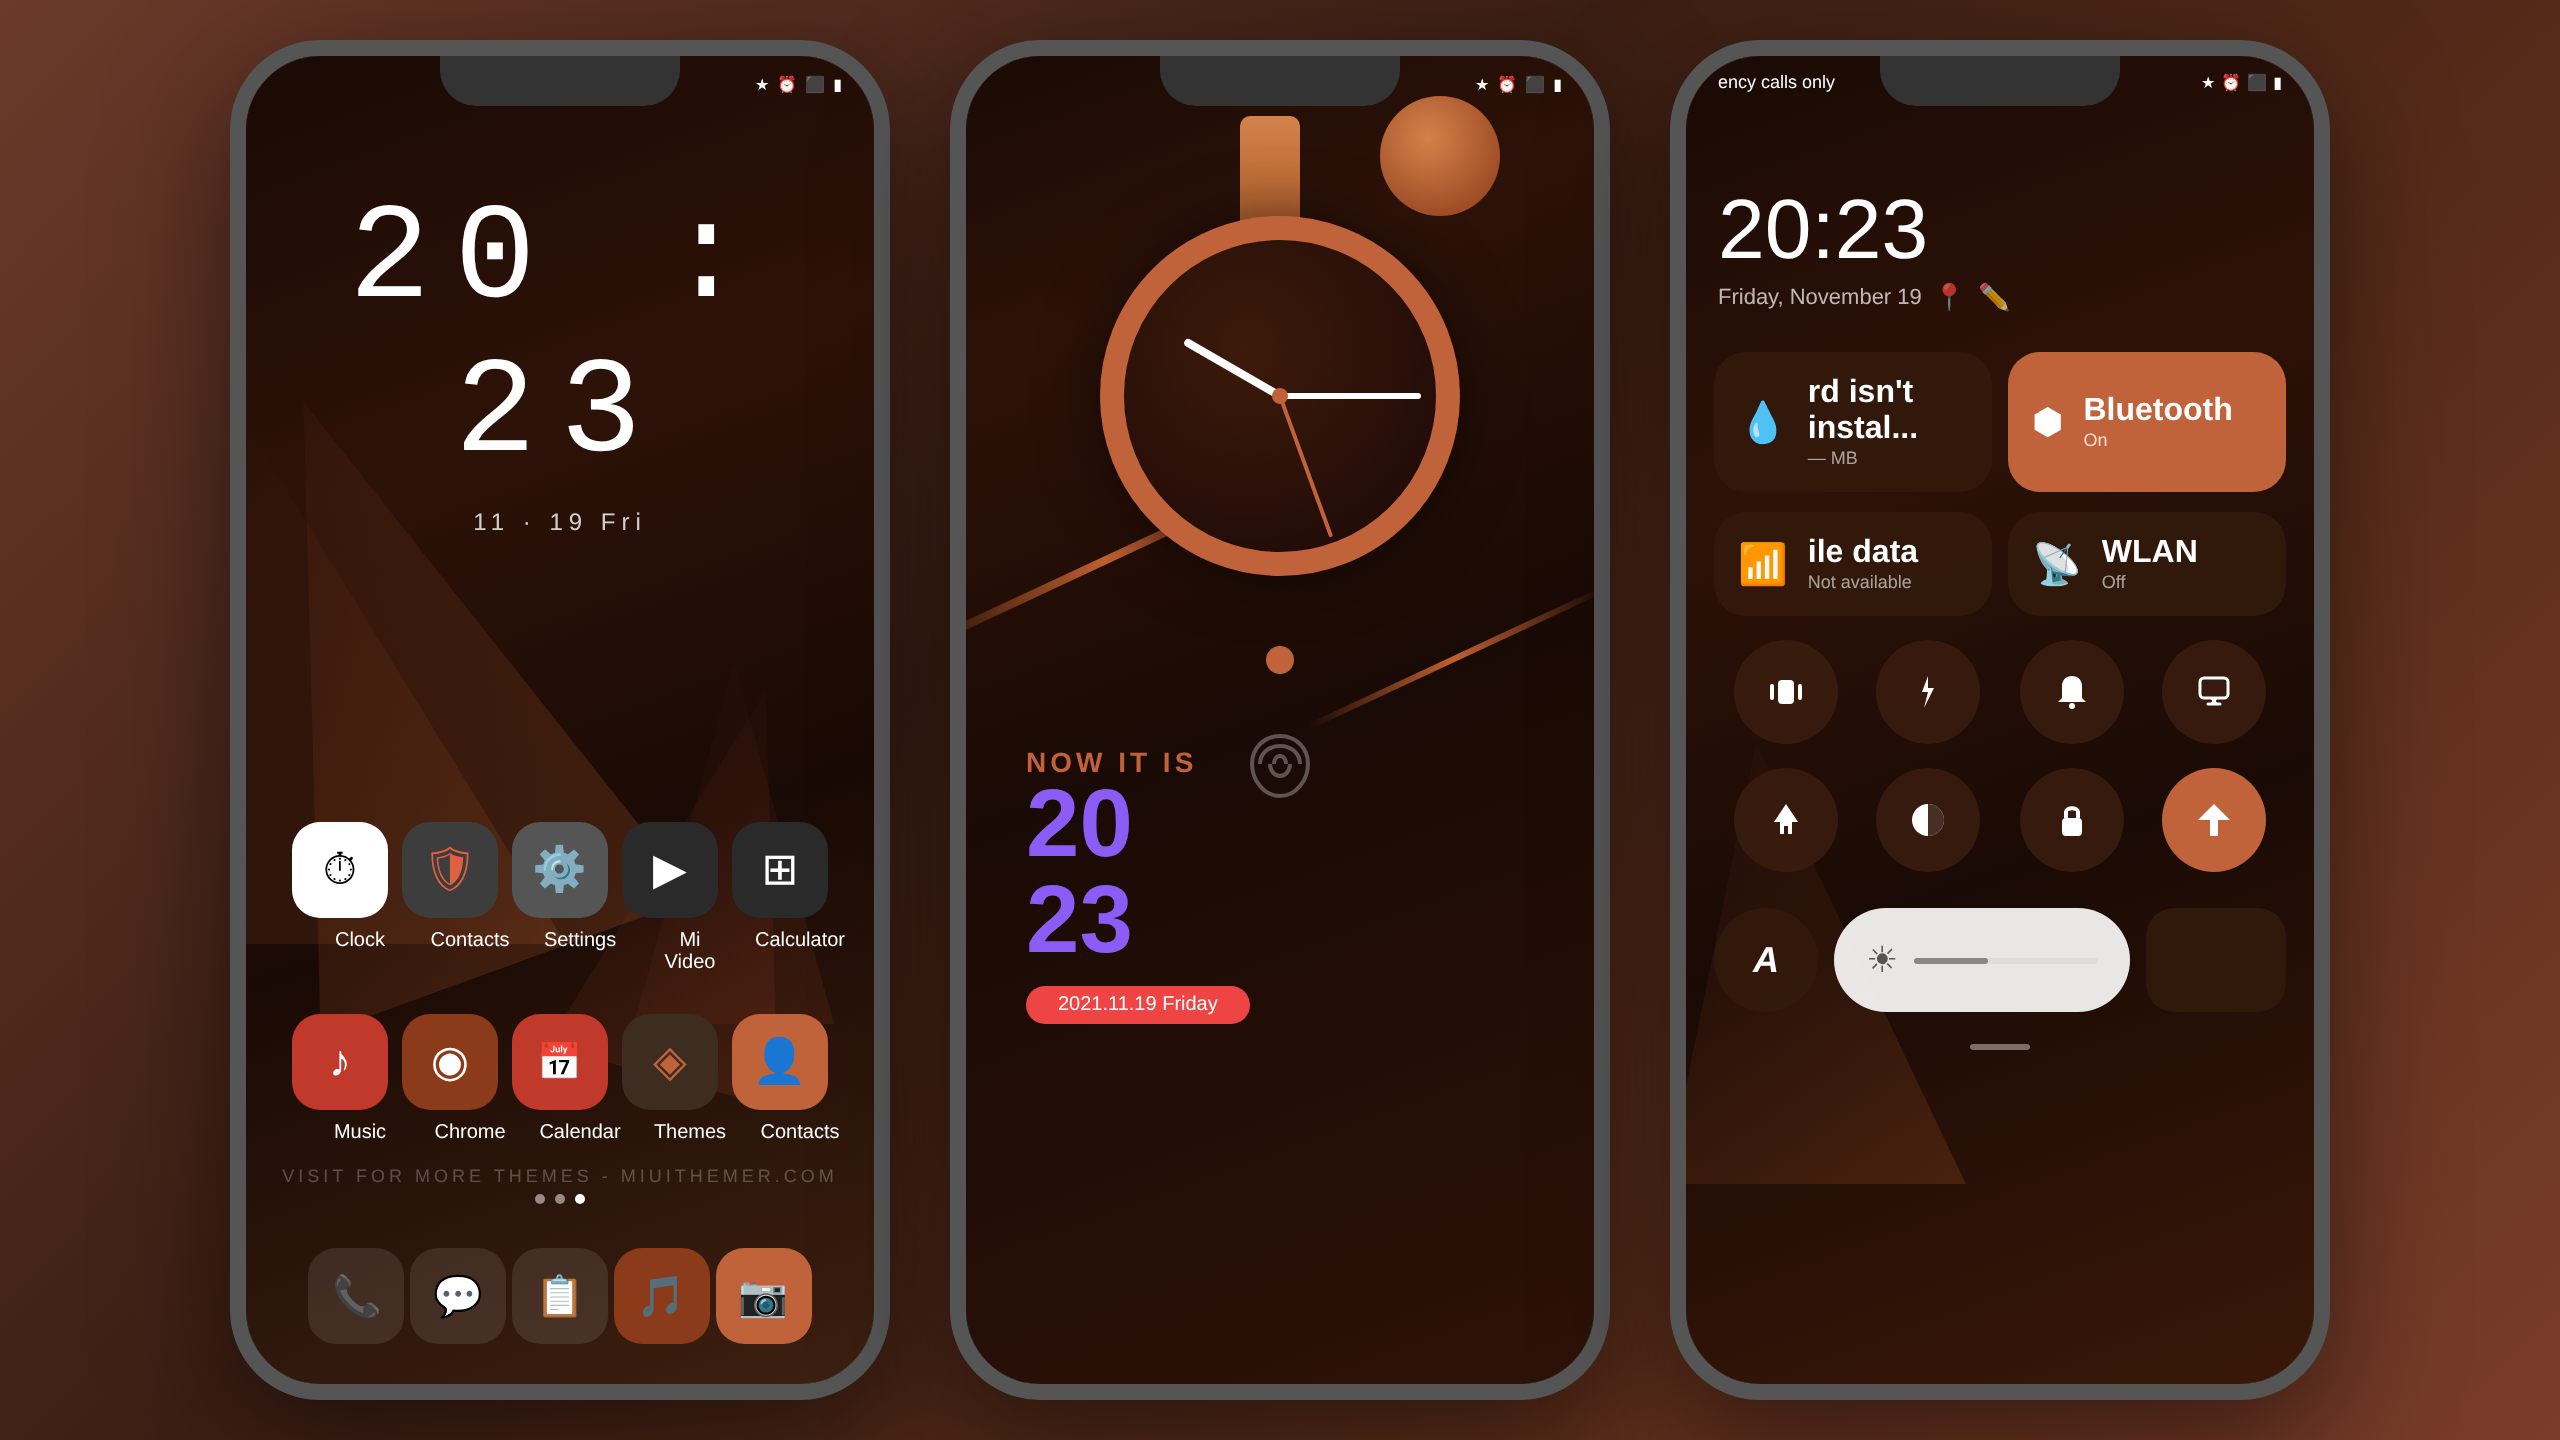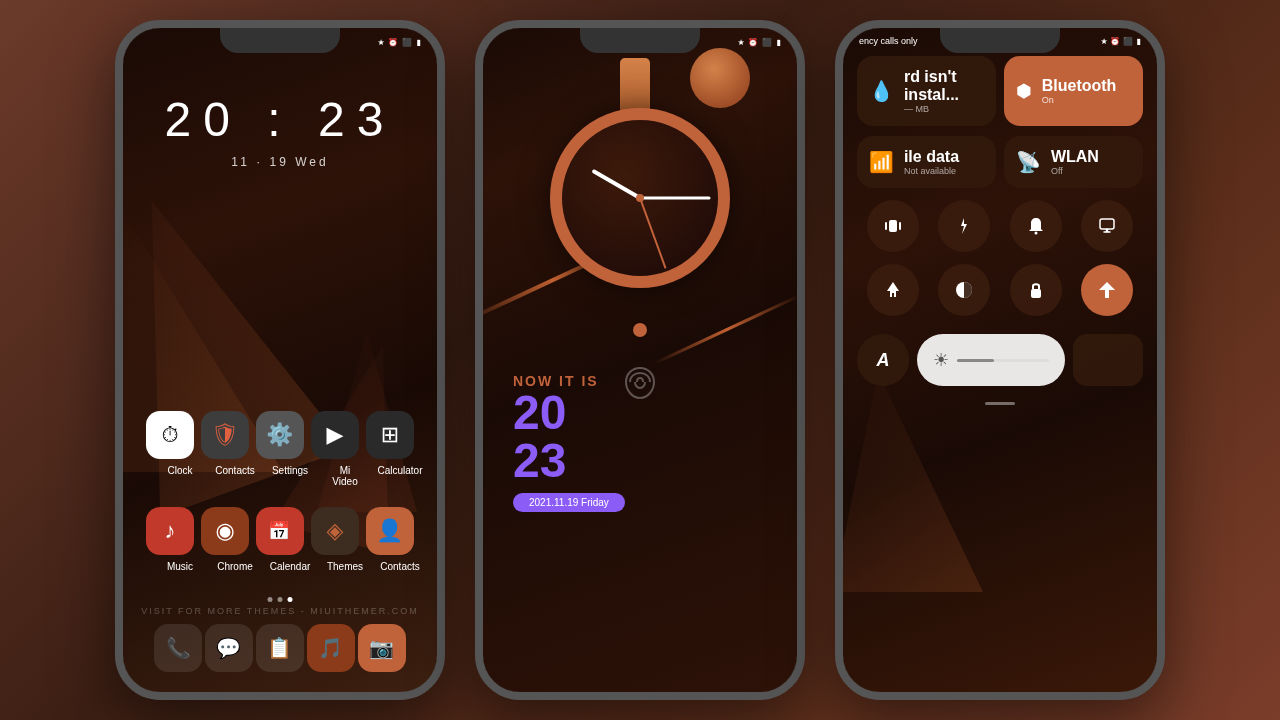--- a/index.html
+++ b/index.html
@@ -85,23 +85,24 @@
 
     .clock-display {
       text-align: center;
       padding: 40px 0 10px;
       color: #fff;
       position: relative;
       z-index: 2;
     }
 
     .clock-time {
-      font-size: 48px;
+      font-size: 68px;
       font-weight: 200;
       letter-spacing: 12px;
+      font-family: Liberation Mono, monospace;
     }
 
     .clock-date {
       font-size: 12px;
       letter-spacing: 3px;
       margin-top: 8px;
       opacity: 0.8;
     }
 
     
@@ -192,21 +193,21 @@
       width: 5px;
       height: 5px;
       border-radius: 50%;
       background: rgba(255,255,255,0.5);
     }
 
     .dot.active { background: #fff; }
 
     .watermark {
       position: absolute;
-      bottom: 76px;
+      bottom: 99px;
       left: 0; right: 0;
       text-align: center;
       font-size: 9px;
       color: rgba(255,255,255,0.25);
       letter-spacing: 2px;
       z-index: 6;
     }
 
     
     .phone2-bg {
@@ -319,21 +320,21 @@
     }
 
     .now-digits {
       font-size: 48px;
       font-weight: 700;
       color: #8b5cf6;
       line-height: 1;
     }
 
     .now-date-badge {
-      background: #8b5cf6;
+      background: #ef4444;
       color: #fff;
       font-size: 10px;
       padding: 4px 16px;
       border-radius: 12px;
       margin-top: 8px;
       display: inline-block;
     }
 
     .fingerprint {
       position: absolute;
@@ -522,21 +523,21 @@
 
   <div class="status-bar">
     <span style="font-size:8px;">★</span>
     <span style="font-size:8px;">⏰</span>
     <span style="font-size:8px;">⬛</span>
     <span style="font-size:8px;">▮</span>
   </div>
 
   <div class="clock-display">
     <div class="clock-time">20 : 23</div>
-    <div class="clock-date">11 · 19   Wed</div>
+    <div class="clock-date">11 · 19   Fri</div>
   </div>
 
   <div style="position:absolute;bottom:220px;left:0;width:160px;height:260px;background:linear-gradient(135deg,transparent,#c0623030);clip-path:polygon(0 100%,100% 100%,0 0);transform:rotate(0deg);pointer-events:none;"></div>
   <div style="position:absolute;bottom:180px;right:20px;width:100px;height:180px;background:linear-gradient(135deg,transparent,#8b3a2030);clip-path:polygon(50% 0%,0% 100%,100% 100%);pointer-events:none;"></div>
 
   <div class="app-grid">
     <div class="app-row">
       <div class="app-item">
         <div class="app-icon icon-clock">
           <span style="font-size:22px;">⏱</span>
@@ -683,20 +684,28 @@
   <div class="cc-status-top">
     <span style="font-size:9px;">ency calls only</span>
     <div style="display:flex;gap:3px;align-items:center;">
       <span style="font-size:8px;">★</span>
       <span style="font-size:8px;">⏰</span>
       <span style="font-size:8px;">⬛</span>
       <span style="font-size:8px;">▮</span>
     </div>
   </div>
 
+  <div class="cc-header">
+    <div class="cc-time">20:23</div>
+    <div class="cc-time-sub">
+      <span>Friday, November 19</span>
+      <span style="font-size:13px;">📍</span>
+      <span style="font-size:13px;">✏️</span>
+    </div>
+  </div>
 
   <div class="cc-tiles">
     <div class="cc-tile" style="background:rgba(50,25,12,0.9);">
       <span class="cc-tile-icon">💧</span>
       <div class="cc-tile-text">
         <div class="title">rd isn't instal...</div>
         <div class="sub">— MB</div>
       </div>
     </div>
     <div class="cc-tile active">

